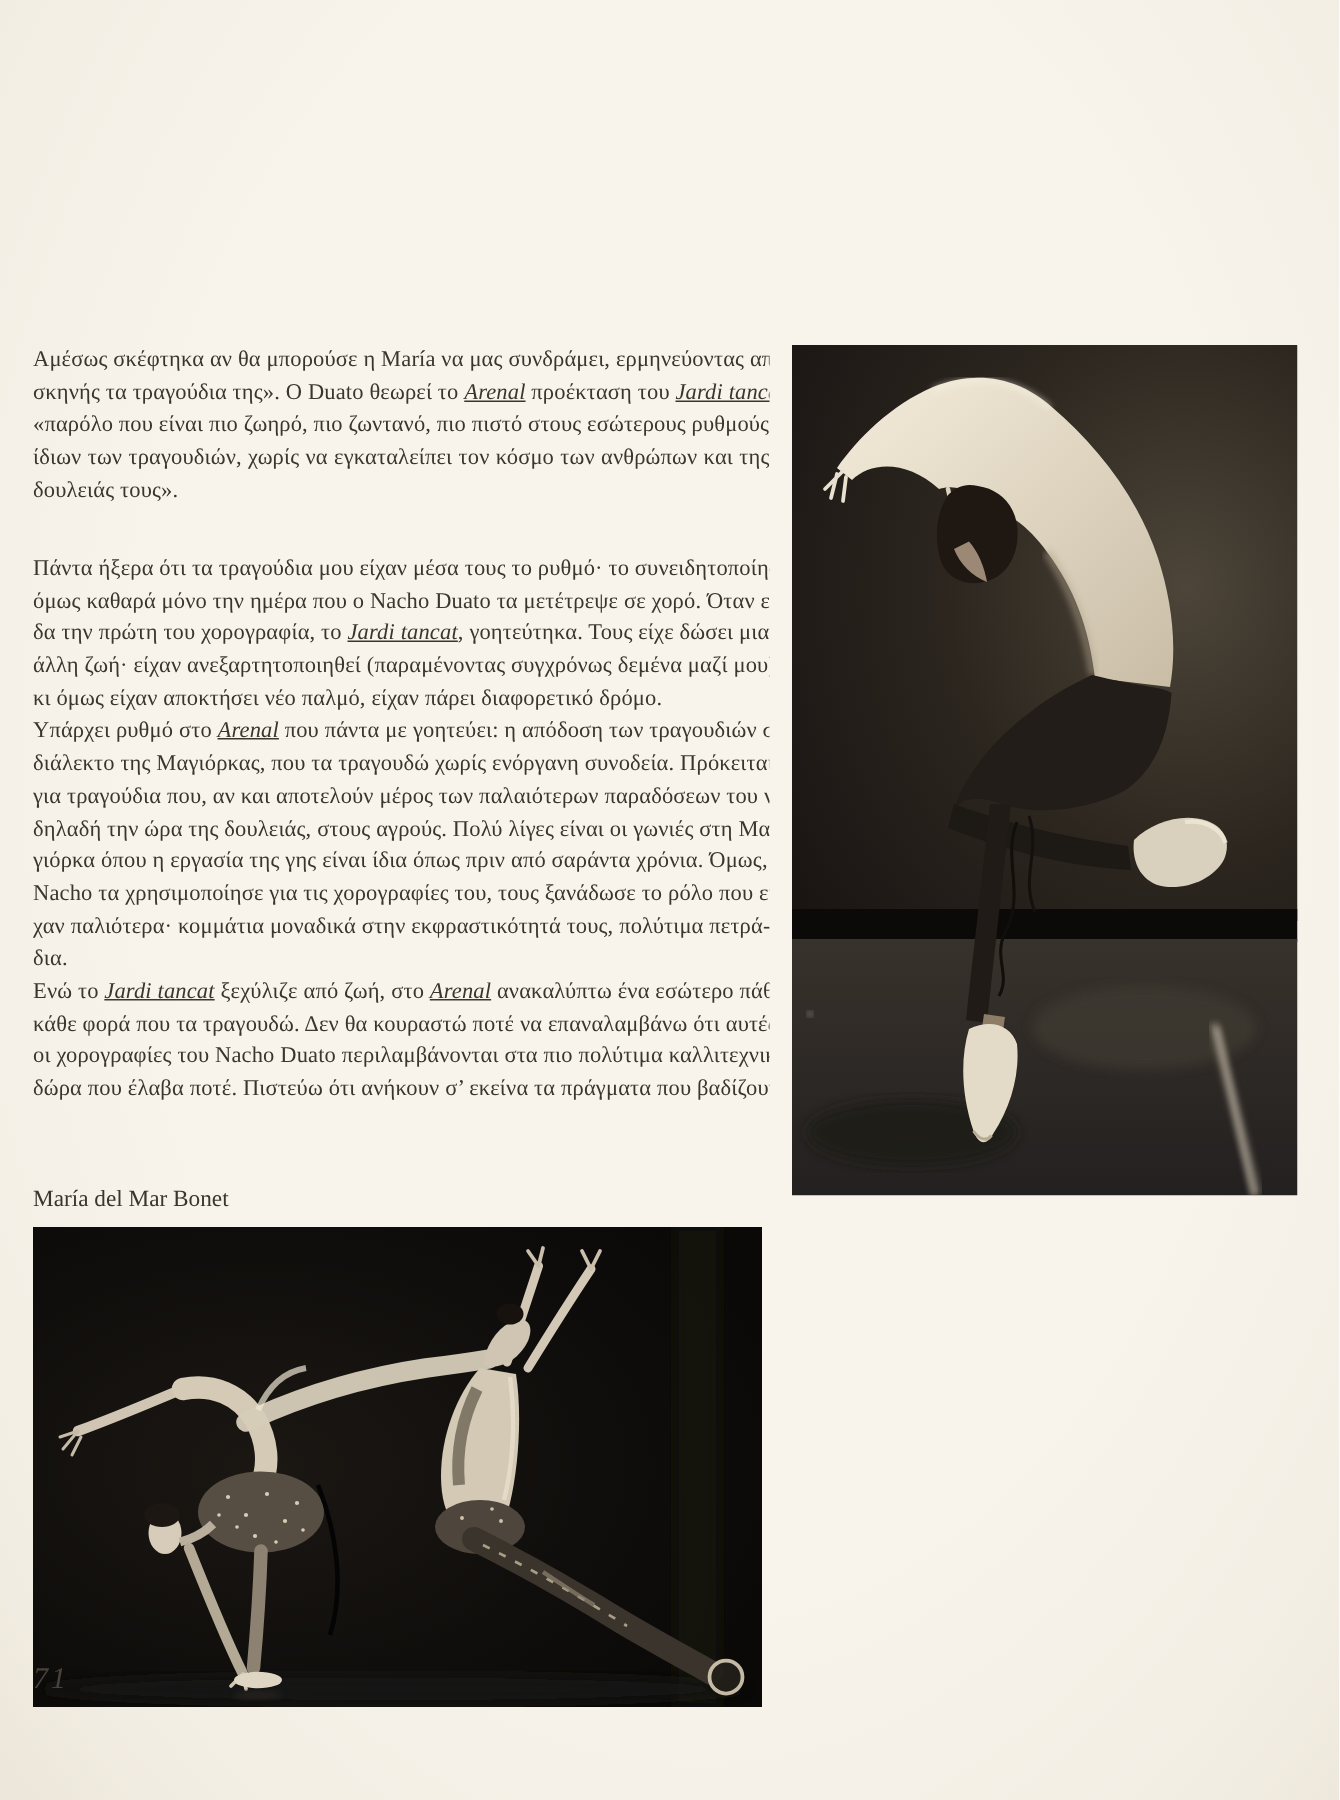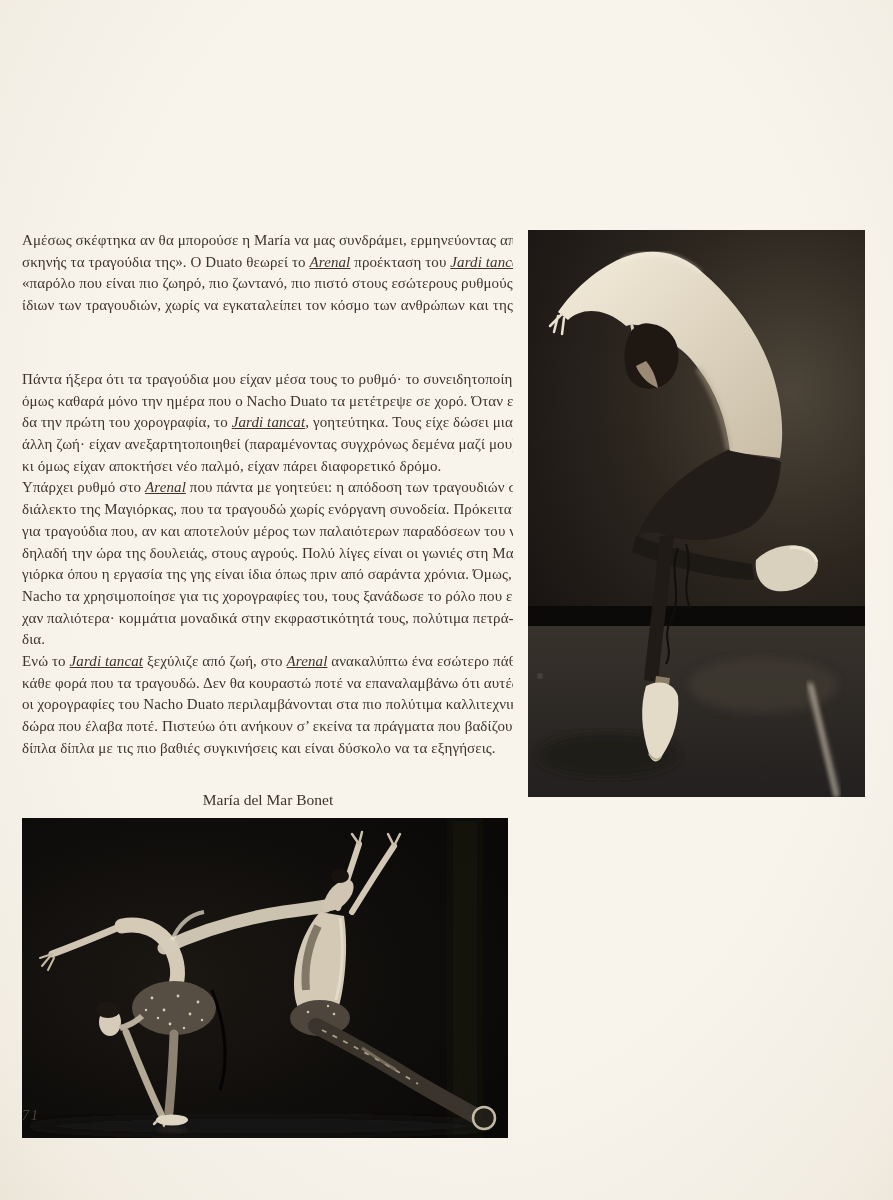--- a/index.html
+++ b/index.html
@@ -20,61 +20,61 @@
     text-align:justify;text-align-last:justify;
     overflow:hidden;white-space:nowrap;
     letter-spacing:0.1px;
   }
   .line.open{text-align-last:left;}
   .line em{font-style:italic;text-decoration:underline;}
   #para1{top:230px;}
   #body-block{top:369px;}
   .signature{
     position:absolute;left:22px;width:492px;top:791px;
-    font-size:15.5px;text-align:center;color:#3b352e;
+    font-size:15.5px;text-align:left;color:#3b352e;
   }
   .photo{position:absolute;display:block;}
   #photo-leap{left:528px;top:230px;}
   #photo-duet{left:22px;top:818px;}
   .page-number{
     position:absolute;left:22px;top:1108px;
-    font-size:14px;font-style:italic;letter-spacing:2px;color:#4a423a;
+    font-size:20px;font-style:italic;letter-spacing:2px;color:#4a423a;
   }
 </style>
 </head>
 <body>
 
 <div class="page">
 
   <div class="text-col" id="para1" lang="el">
       <div class="line"><span>Αμέσως σκέφτηκα αν θα μπορούσε η María να μας συνδράμει, ερμηνεύοντας από</span></div>
       <div class="line"><span>σκηνής τα τραγούδια της». Ο Duato θεωρεί το </span><em>Arenal</em><span> προέκταση του </span><em>Jardi tancat</em></div>
       <div class="line"><span>«παρόλο που είναι πιο ζωηρό, πιο ζωντανό, πιο πιστό στους εσώτερους ρυθμούς των</span></div>
       <div class="line"><span>ίδιων των τραγουδιών, χωρίς να εγκαταλείπει τον κόσμο των ανθρώπων και της</span></div>
+      <div class="line open"><span>δουλειάς τους».</span></div>
     </div>
 
   <div class="text-col" id="body-block" lang="el">
       <div class="line"><span>Πάντα ήξερα ότι τα τραγούδια μου είχαν μέσα τους το ρυθμό· το συνειδητοποίησα</span></div>
       <div class="line"><span>όμως καθαρά μόνο την ημέρα που ο Nacho Duato τα μετέτρεψε σε χορό. Όταν εί-</span></div>
       <div class="line"><span>δα την πρώτη του χορογραφία, το </span><em>Jardi tancat</em><span>, γοητεύτηκα. Τους είχε δώσει μιαν</span></div>
       <div class="line"><span>άλλη ζωή· είχαν ανεξαρτητοποιηθεί (παραμένοντας συγχρόνως δεμένα μαζί μου),</span></div>
       <div class="line open"><span>κι όμως είχαν αποκτήσει νέο παλμό, είχαν πάρει διαφορετικό δρόμο.</span></div>
       <div class="line"><span>Υπάρχει ρυθμό στο </span><em>Arenal</em><span> που πάντα με γοητεύει: η απόδοση των τραγουδιών στη</span></div>
       <div class="line"><span>διάλεκτο της Μαγιόρκας, που τα τραγουδώ χωρίς ενόργανη συνοδεία. Πρόκειται</span></div>
       <div class="line"><span>για τραγούδια που, αν και αποτελούν μέρος των παλαιότερων παραδόσεων του νη-</span></div>
       <div class="line"><span>δηλαδή την ώρα της δουλειάς, στους αγρούς. Πολύ λίγες είναι οι γωνιές στη Μα-</span></div>
       <div class="line"><span>γιόρκα όπου η εργασία της γης είναι ίδια όπως πριν από σαράντα χρόνια. Όμως, ο</span></div>
       <div class="line"><span>Nacho τα χρησιμοποίησε για τις χορογραφίες του, τους ξανάδωσε το ρόλο που εί-</span></div>
       <div class="line"><span>χαν παλιότερα· κομμάτια μοναδικά στην εκφραστικότητά τους, πολύτιμα πετρά-</span></div>
       <div class="line open"><span>δια.</span></div>
       <div class="line"><span>Ενώ το </span><em>Jardi tancat</em><span> ξεχύλιζε από ζωή, στο </span><em>Arenal</em><span> ανακαλύπτω ένα εσώτερο πάθος</span></div>
       <div class="line"><span>κάθε φορά που τα τραγουδώ. Δεν θα κουραστώ ποτέ να επαναλαμβάνω ότι αυτές</span></div>
       <div class="line"><span>οι χορογραφίες του Nacho Duato περιλαμβάνονται στα πιο πολύτιμα καλλιτεχνικά</span></div>
       <div class="line"><span>δώρα που έλαβα ποτέ. Πιστεύω ότι ανήκουν σ’ εκείνα τα πράγματα που βαδίζουν</span></div>
-      <div class="line open"><span>δίπλα δίπλα με τις πιο βαθιές συγκινήσεις και είναι δύσκολο να τα εξηγήσεις.</span></div>
     </div>
 
   <div class="signature">María del Mar Bonet</div>
 
   <svg class="photo" id="photo-leap" width="337" height="567" viewBox="0 0 337 567" role="img">
     <defs>
       <radialGradient id="wallG" cx="0.78" cy="0.42" r="1.05">
         <stop offset="0%" stop-color="#4d4539"></stop>
         <stop offset="45%" stop-color="#2c261f"></stop>
         <stop offset="100%" stop-color="#151110"></stop>

